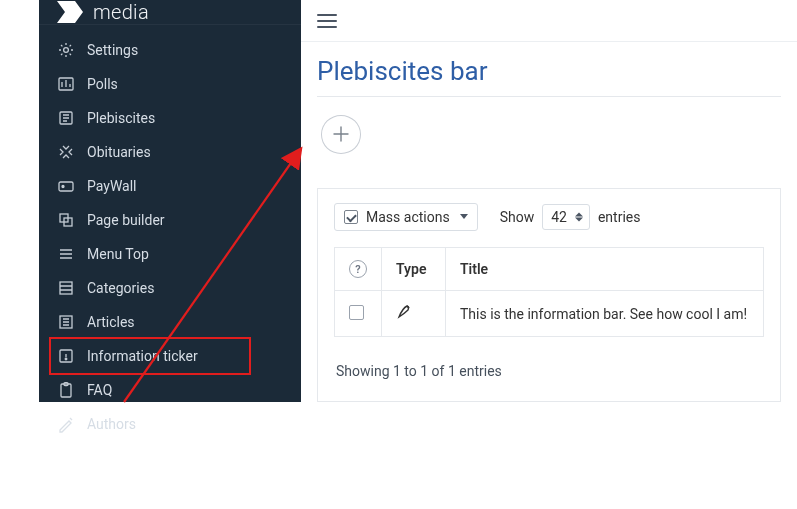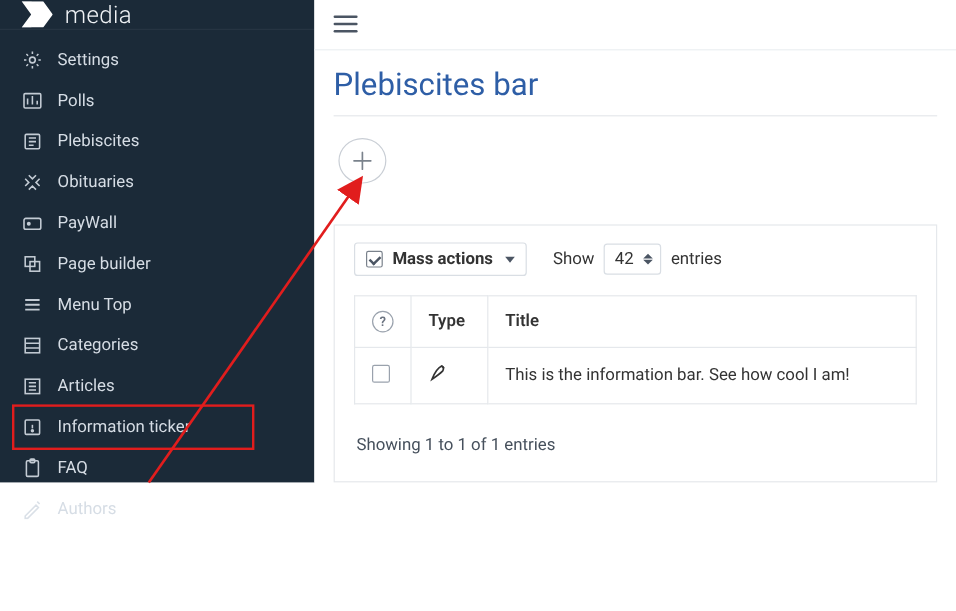--- a/index.html
+++ b/index.html
@@ -1,17 +1,17 @@
 <!DOCTYPE html>
 <html><head>
 <meta charset="utf-8">
 <style>
   * { box-sizing: border-box; margin: 0; padding: 0; }
   html, body { width: 797px; height: 509px; font-family: -apple-system, "Segoe UI", Roboto, Arial, sans-serif; font-size: 14px; color: #333; overflow: hidden; background:#fff; }
-  .app { display: flex; width: 797px; height: 402px; position: relative; }
+  .app { display: flex; width: 797px; height: 402px; position: relative; padding-left: 39px; }
 
   
   .sidebar { width: 262px; background: #1b2a38; color: #e6ecf2; display: flex; flex-direction: column; }
   .brand { height: 53px; display: flex; align-items: center; padding: 0 18px; gap: 10px; border-bottom: 1px solid rgba(255,255,255,.05); }
   .brand-logo { width: 26px; height: 22px; }
   .brand-text { font-size: 20px; font-weight: 300; letter-spacing: .3px; color: #f0f3f6; }
   .nav { list-style: none; padding-top: 8px; }
   .nav li { display:flex; align-items:center; gap: 12px; height: 34px; padding: 0 18px; cursor: pointer; color: #d6dde5; position: relative; }
   .nav li .icon { width: 18px; height: 18px; display:inline-flex; align-items:center; justify-content:center; opacity:.9; }
   .nav li.highlight::after{ content:""; position:absolute; left:10px; right:50px; top:-2px; bottom:-2px; border:2px solid #e11d1d; pointer-events:none; }
@@ -25,21 +25,21 @@
 
   .page-title { color:#2e5ea6; font-size: 26px; font-weight:400; padding: 14px 16px 10px; }
   .title-rule { height:1px; background:#e5e8ec; margin: 0 16px 18px; }
 
   .add-btn { width:40px; height:40px; border:1px solid #c9ced5; border-radius:50%; display:flex; align-items:center; justify-content:center; margin-left:20px; color:#7a828c; cursor:pointer; background:#fff; }
   .add-btn svg { width:16px; height:16px; }
 
   .panel { margin: 34px 16px 0; border:1px solid #e5e8ec; background:#fff; padding: 14px 16px 22px; }
 
   .controls { display:flex; align-items:center; gap: 22px; }
-  .mass { display:flex; align-items:center; gap:8px; border:1px solid #d9dee4; padding:5px 9px; border-radius:3px; cursor:pointer;font-weight:bold; }
+  .mass { display:flex; align-items:center; gap:8px; border:1px solid #d9dee4; padding:5px 9px; border-radius:3px; cursor:pointer; }
   .mass .chk { width:14px; height:14px; border:1px solid #7a828c; border-radius:2px; position:relative; }
   .mass .chk::after { content:""; position:absolute; left:2px; top:3px; width:7px; height:4px; border-left:2px solid #4b5563; border-bottom:2px solid #4b5563; transform:rotate(-45deg); }
   .mass .caret-down { margin-left:2px; }
 
   .show-group { display:flex; align-items:center; gap:8px; }
   .select { border:1px solid #d9dee4; padding:4px 22px 4px 8px; border-radius:3px; position:relative; min-width:46px; cursor:pointer; }
   .select .sort-arrows { position:absolute; right:6px; top:50%; transform:translateY(-50%); }
 
   table.grid { width:100%; border-collapse:collapse; margin-top:16px; }
   table.grid th, table.grid td { border:1px solid #e5e8ec; padding:12px 14px; text-align:left; }

